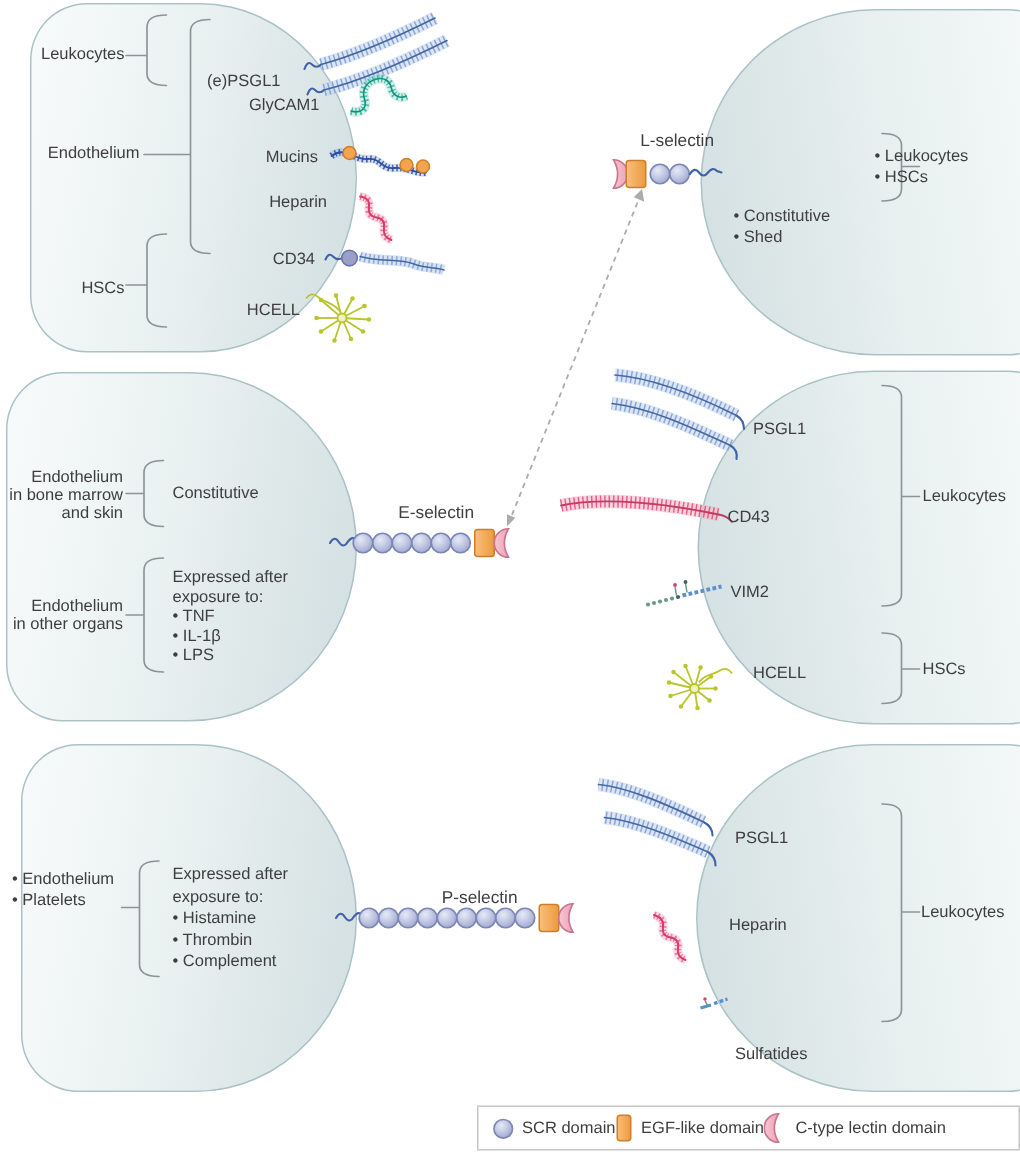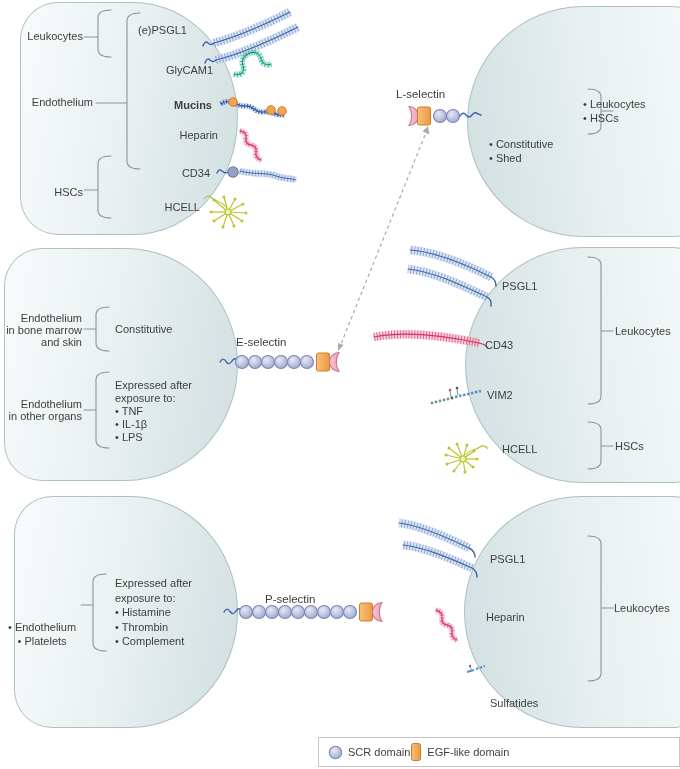--- a/index.html
+++ b/index.html
@@ -6,21 +6,21 @@
   #stage{position:relative;width:680px;height:769px;background:#fff;overflow:hidden;
          font-family:"Liberation Sans",sans-serif;color:#3e3e3e;}
   .cell{position:absolute;border:1.5px solid #aac1c6;box-sizing:border-box;}
   .cell-left{background:linear-gradient(100deg,#f7fafa 4%,#eaf1f1 45%,#d5e1e3 92%);
              border-radius:38px 48% 48% 38px / 38px 50% 50% 38px;}
   .cell-right{background:linear-gradient(262deg,#f4f8f8 8%,#e7efef 50%,#d5e1e3 94%);
               border-radius:48% 38px 38px 48% / 50% 38px 38px 50%;}
   #overlay{position:absolute;left:0;top:0;}
   .t{position:absolute;font-size:11px;line-height:13px;white-space:pre-line;}
   .ra{text-align:right;}
-  .ctr{text-align:left;}
+  .ctr{text-align:right;}
   .lh12{line-height:12px;}
   .lh13{line-height:13px;}
   .lh14{line-height:14px;}
   .lh145{line-height:14.5px;}
   .selname{font-size:11.5px;}
   #legend{position:absolute;left:318px;right:0;top:737px;height:30px;background:#fff;
           border:1px solid #c6c6c6;box-sizing:border-box;display:flex;align-items:center;
           padding:0 9px;font-size:11px;}
   .leg-item{display:flex;align-items:center;gap:5px;}
   .halo,.hair,.spine{fill:none;}
@@ -245,23 +245,23 @@
         <circle cx="115" r="6.5" cy="13" fill="url(#scrG)" stroke="#7d86b6" stroke-width="1.1"></circle>
         <circle cx="128" r="6.5" cy="13" fill="url(#scrG)" stroke="#7d86b6" stroke-width="1.1"></circle>
         <rect x="137.5" y="4" width="13" height="18" rx="2" fill="url(#egfG)" stroke="#cf7d28" stroke-width="1"></rect>
         <use href="#crescentR" x="160" y="13" fill="url(#lecG)" stroke="#c9758d" stroke-width="1.1"></use>
       </g>
   </svg>
 
   <div class="t ra" style="right:597px;top:30px;">Leukocytes</div>
   <div class="t ra" style="right:587px;top:96px;">Endothelium</div>
   <div class="t ra" style="right:597px;top:186px;">HSCs</div>
-  <div class="t ra" style="right:493px;top:24px;margin-left:45px;">(e)PSGL1</div>
+  <div class="t ra" style="right:493px;top:48px;margin-left:45px;">(e)PSGL1</div>
   <div class="t ra" style="right:467px;top:64px;">GlyCAM1</div>
-  <div class="t ra" style="right:468px;top:99px;font-weight:bold;">Mucins</div>
+  <div class="t ra" style="right:468px;top:99px;">Mucins</div>
   <div class="t ra" style="right:462px;top:129px;">Heparin</div>
   <div class="t ra" style="right:470px;top:167px;margin-left:32px;">CD34</div>
   <div class="t ra" style="right:480px;top:201px;">HCELL</div>
 
   <div class="t ctr selname" style="left:396px;top:88px;width:80px;">L-selectin</div>
   <div class="t lh14" style="left:489px;top:97px;margin-top:40px;">• Constitutive
 • Shed</div>
   <div class="t lh14" style="left:583px;top:97px;">• Leukocytes
 • HSCs</div>
 
@@ -278,21 +278,21 @@
 • LPS</div>
   <div class="t ctr selname" style="left:236px;top:336px;width:80px;">E-selectin</div>
 
   <div class="t" style="left:502px;top:280px;">PSGL1</div>
   <div class="t" style="left:485px;top:339px;">CD43</div>
   <div class="t" style="left:487px;top:389px;">VIM2</div>
   <div class="t" style="left:502px;top:443px;">HCELL</div>
   <div class="t" style="left:615px;top:325px;">Leukocytes</div>
   <div class="t" style="left:615px;top:440px;">HSCs</div>
 
-  <div class="t lh14" style="left:8px;top:620px;text-align:center;">• Endothelium
+  <div class="t lh14" style="left:8px;top:579px;">• Endothelium
 • Platelets</div>
   <div class="t lh145" style="left:115px;top:576px;">Expressed after
 exposure to:
 • Histamine
 • Thrombin
 • Complement</div>
   <div class="t ctr selname" style="left:265px;top:593px;width:80px;">P-selectin</div>
 
   <div class="t" style="left:490px;top:553px;">PSGL1</div>
   <div class="t" style="left:486px;top:611px;">Heparin</div>
@@ -305,14 +305,20 @@
           <circle cx="7.5" cy="7.5" r="6.2" fill="url(#scrG)" stroke="#7d86b6" stroke-width="1.1"></circle>
         </svg>
       <span>SCR domain</span>
     </div>
     <div class="leg-item">
       <svg width="12" height="20">
           <rect x="1.5" y="1.5" width="9" height="17" rx="2" fill="url(#egfG)" stroke="#cf7d28" stroke-width="1"></rect>
         </svg>
       <span>EGF-like domain</span>
     </div>
+    <div class="leg-item">
+      <svg width="16" height="22">
+          <use href="#crescentR" x="10" y="11" fill="url(#lecG)" stroke="#c9758d" stroke-width="1.1"></use>
+        </svg>
+      <span>C-type lectin domain</span>
+    </div>
   </div>
 </div>
 
 </body></html>

